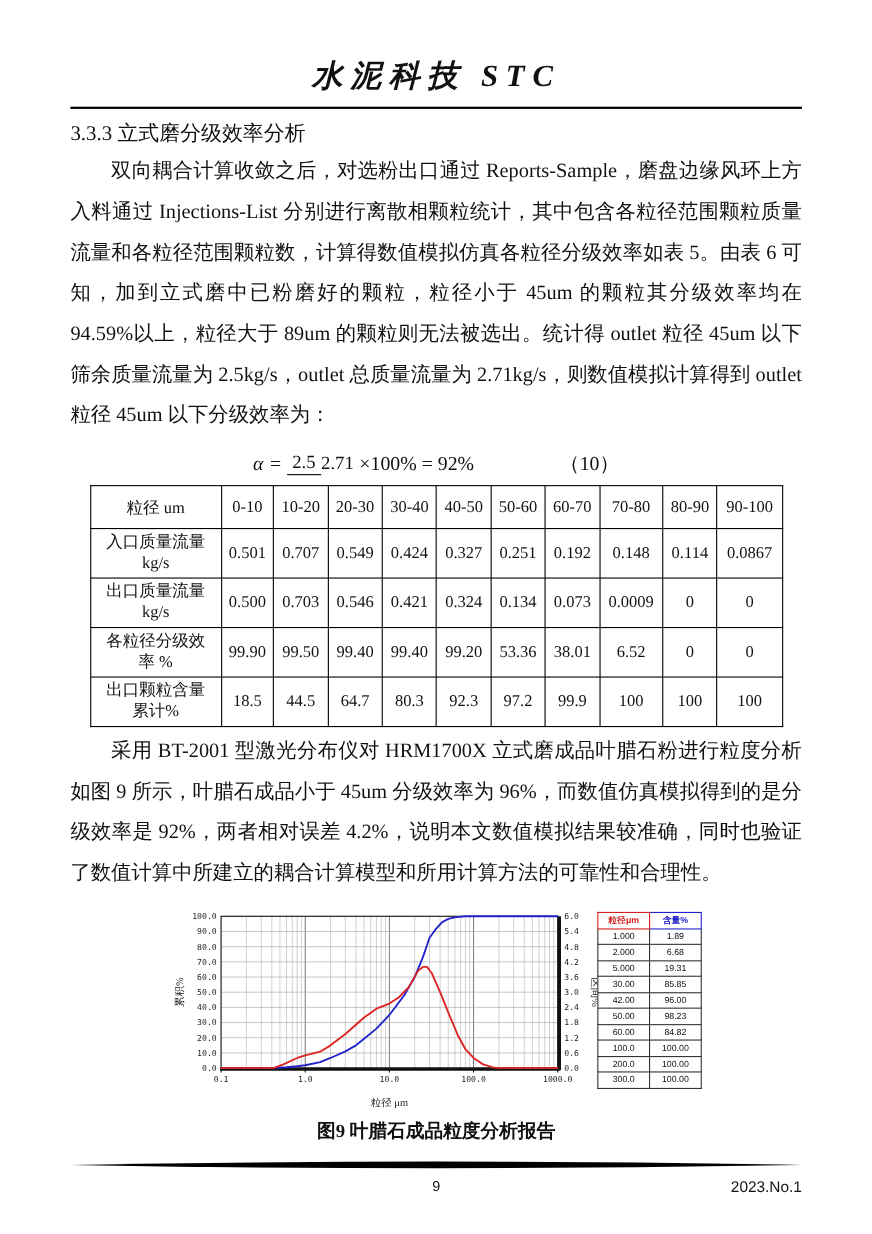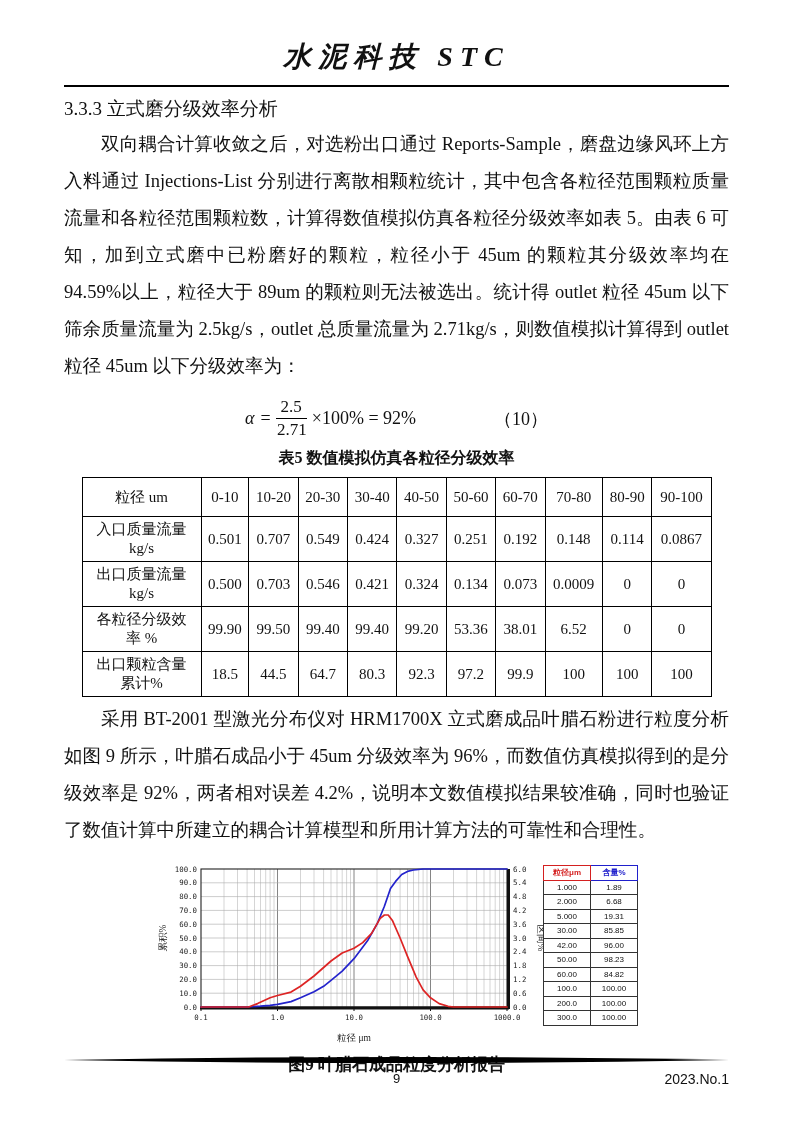--- a/index.html
+++ b/index.html
@@ -3,34 +3,34 @@
 <meta charset="utf-8">
 <style>
   html,body{margin:0;padding:0;}
   body{
     width:793px;height:1122px;background:#ffffff;color:#111;
     font-family:"Liberation Serif","DejaVu Serif",serif;
     position:relative;box-sizing:border-box;padding:36px 64px 0 64px;
   }
   .title{
     text-align:center;font-size:28px;font-weight:bold;font-style:italic;
-    letter-spacing:7px;margin-top:2px;
+    letter-spacing:7px;margin-top:14px;
   }
   .rule{border-bottom:2px solid #000;margin-top:9px;}
   .section{font-size:19px;margin:9px 0 4px 0;}
   p.body{
     font-size:18.5px;line-height:37px;text-align:justify;text-indent:2em;
     margin:4px 0 0 0;
   }
   .formula{
     display:flex;align-items:center;justify-content:center;
     font-size:18px;margin:12px 0 8px 0;
   }
   .formula .alpha{font-style:italic;margin-right:6px;}
-  .frac{display:inline-flex;flex-direction:column;text-align:right;font-size:17px;margin:0 5px;}
+  .frac{display:inline-flex;flex-direction:row;text-align:center;font-size:17px;margin:0 5px;}
   .frac .num{border-bottom:1.4px solid #000;padding:0 5px 1px 5px;}
   .frac .den{padding-top:1px;}
   .ftag{margin-left:78px;}
   .tcap{text-align:center;font-weight:bold;font-size:16px;margin:8px 0 8px 0;}
   table.t5{
     border-collapse:collapse;margin:0 auto;width:630px;
     font-size:15px;text-align:center;
   }
   table.t5 td{border:1.7px solid #000;padding:2px 1px;height:40px;}
   table.t5 tr:first-child td{height:34px;}
@@ -64,21 +64,20 @@
     <span class="alpha">α</span>
     <span>=</span>
     <span class="frac">
       <span class="num">2.5</span>
       <span class="den">2.71</span>
     </span>
     <span>×100% = 92%</span>
     <span class="ftag">（10）</span>
   </div>
 
-  <div class="tcap">表5 数值模拟仿真各粒径分级效率</div>
   <table class="t5" id="table5">
       <tbody>
         <tr>
           <td>粒径 um</td>
           <td>0-10</td>
           <td>10-20</td>
           <td>20-30</td>
           <td>30-40</td>
           <td>40-50</td>
           <td>50-60</td>

